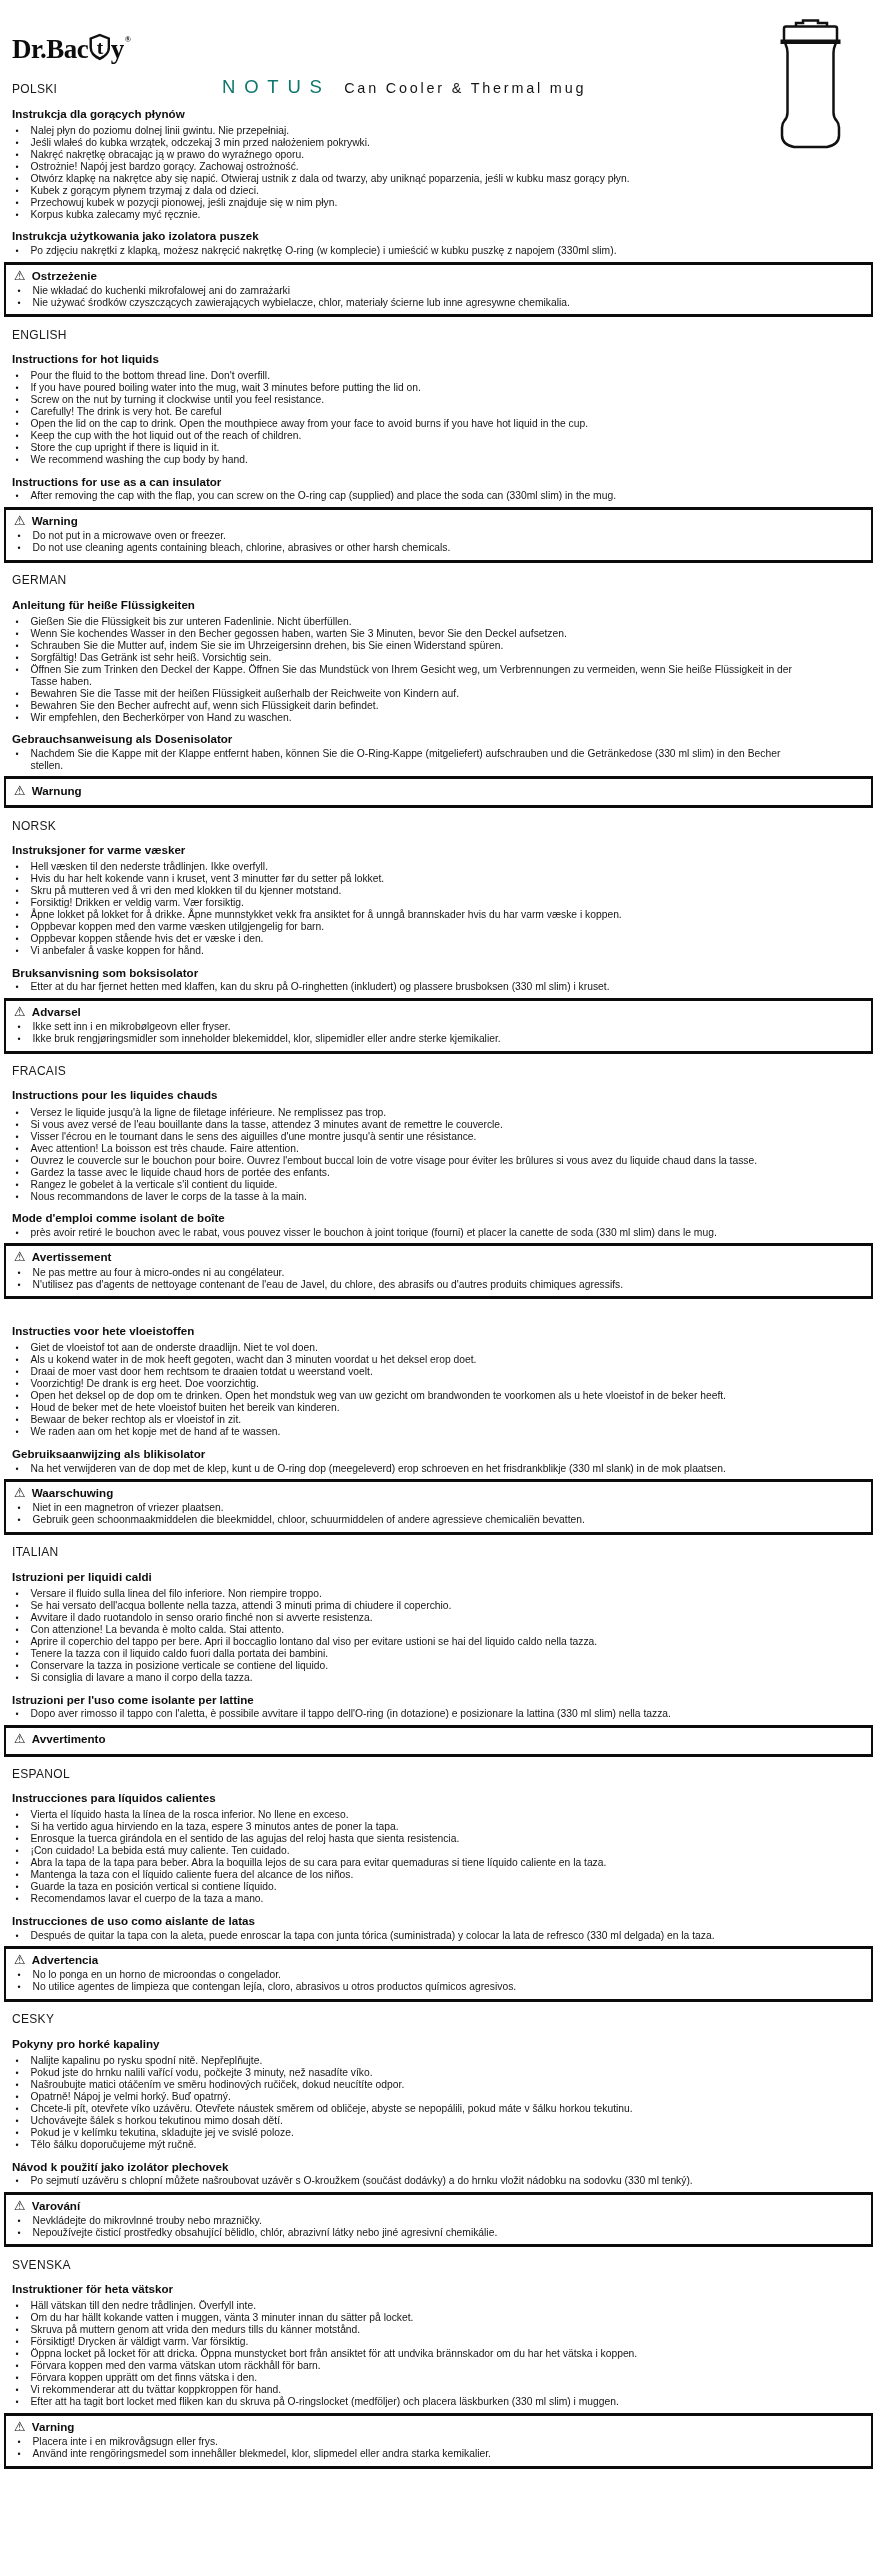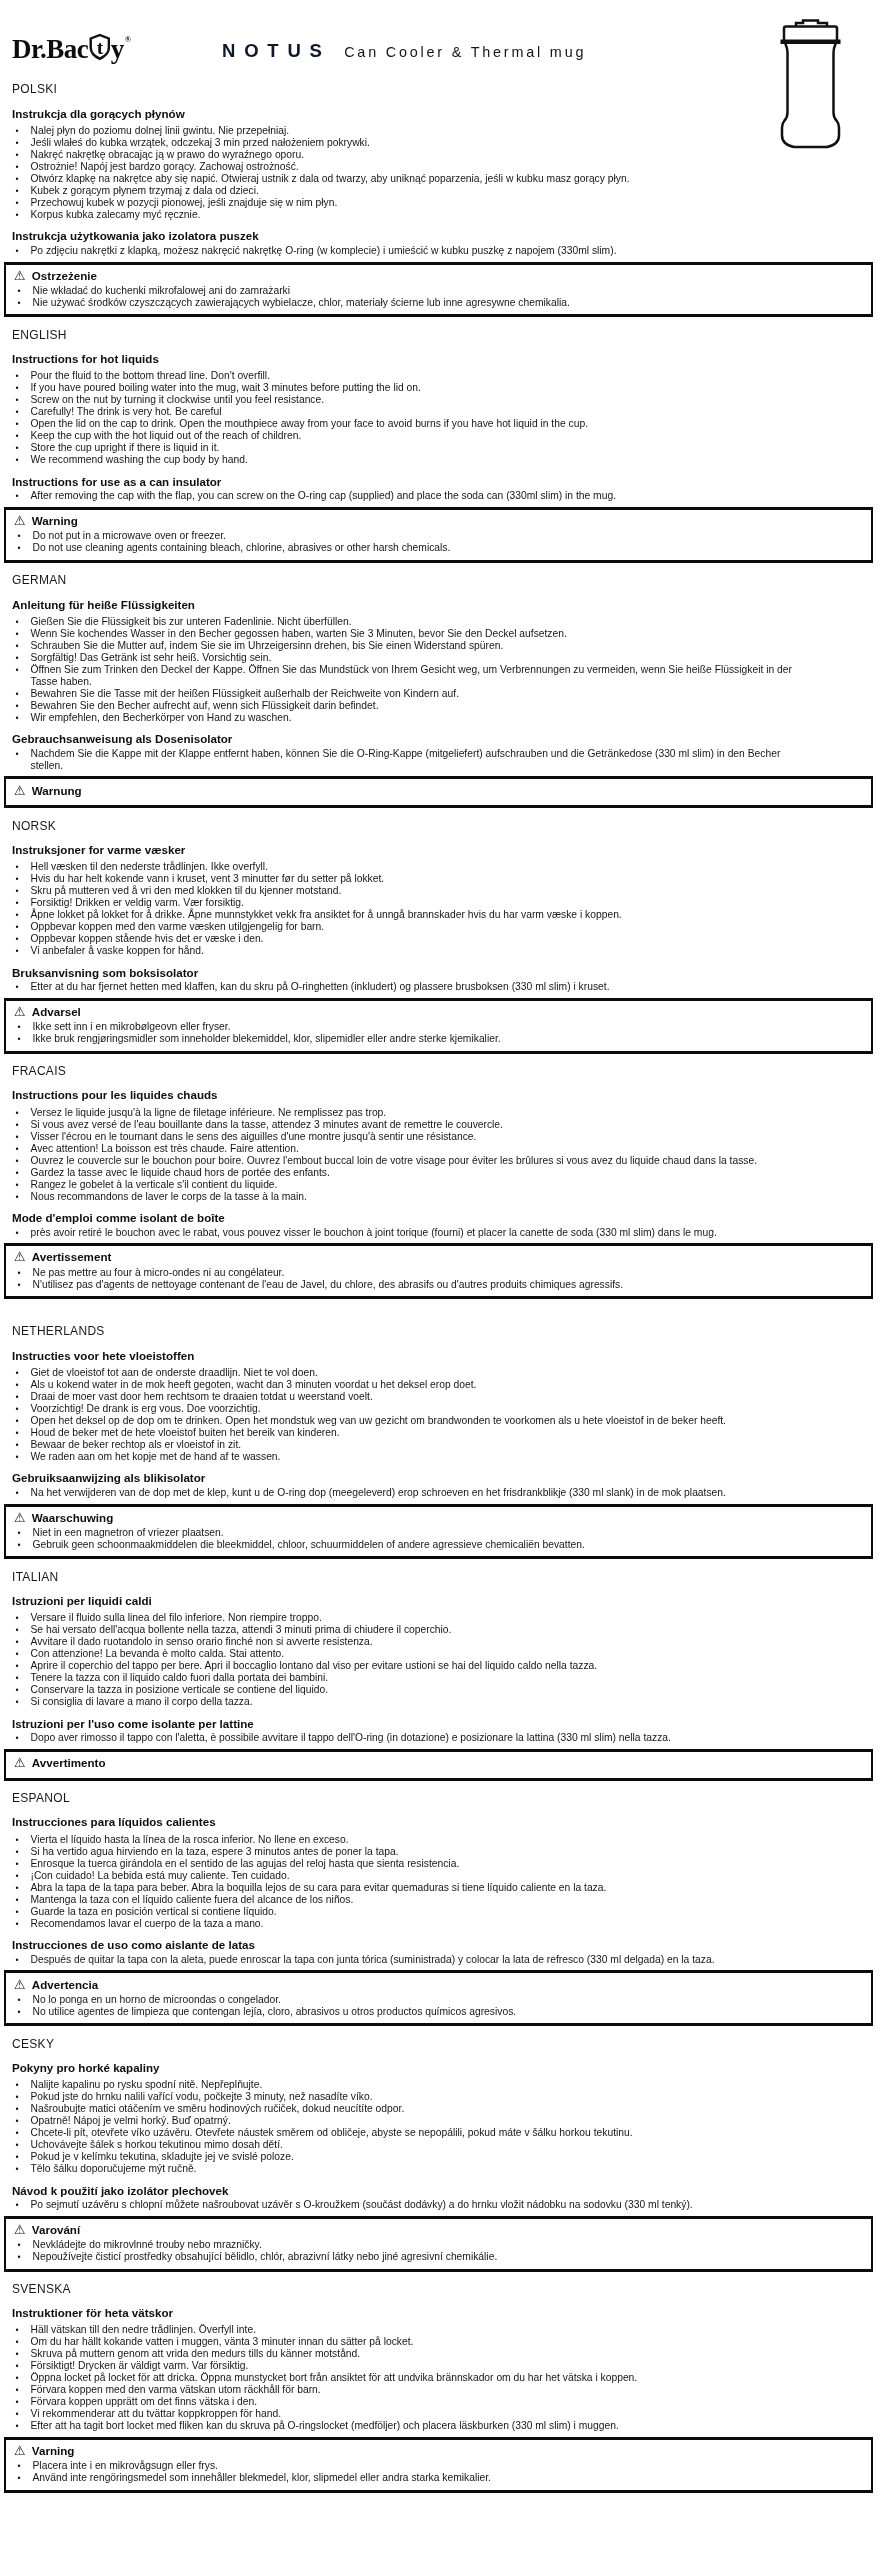--- a/index.html
+++ b/index.html
@@ -17,21 +17,21 @@
   header { position:relative; height:72px; }
   .logo {
     position:absolute; left:0; top:32px;
     font-family:"Liberation Serif","DejaVu Serif",serif;
     font-weight:bold; font-size:27px; letter-spacing:-0.5px;
     display:flex; align-items:center; color:#0d0d0d;
   }
   .logo .shield { display:inline-block; margin:0 0.5px; position:relative; top:1px; }
   .logo .reg { font-size:8.2px; font-weight:bold; position:relative; top:-10.3px; margin-left:1px; }
   .title-row { position:absolute; left:210px; top:40px; display:flex; align-items:baseline; white-space:nowrap; }
-  .product { font-size:18.5px; font-weight:700; letter-spacing:8.8px; color:#0f172a; }
+  .product { font-size:18.5px; font-weight:400; letter-spacing:8.8px; color:#0f766e;margin-top:36px; }
   .subtitle { font-size:14.4px; font-weight:400; letter-spacing:2.8px; margin-left:13.4px; color:#151515; }
   .mug { position:absolute; right:30px; top:17.5px; }
   
   .lang-label { font-size:12px; font-weight:400; letter-spacing:0.3px; color:#181818; margin:10.3px 0 0; line-height:14px; }
   .h { font-size:11.6px; font-weight:700; margin:10.3px 0 4.1px; line-height:14px; color:#0e0e0e; }
   .h2 { margin:8.8px 0 1.5px; }
   ul.bullets { list-style:none; margin:0; padding:0 77px 0 0; }
   ul.bullets li {
     position:relative; padding-left:18.5px;
     font-size:10.3px; line-height:12px; color:#161616;
@@ -214,27 +214,26 @@
         <span class="warn-title">Avertissement</span>
       </div>
       <ul class="bullets">
           <li>Ne pas mettre au four à micro-ondes ni au congélateur.</li>
           <li>N'utilisez pas d'agents de nettoyage contenant de l'eau de Javel, du chlore, des abrasifs ou d'autres produits chimiques agressifs.</li>
         </ul>
     </div>
   </section>
 
   <section class="gap-lg">
-    <div class="lang-label">NETHERLANDS</div>
     <h3 class="h">Instructies voor hete vloeistoffen</h3>
     <ul class="bullets">
         <li>Giet de vloeistof tot aan de onderste draadlijn. Niet te vol doen.</li>
         <li>Als u kokend water in de mok heeft gegoten, wacht dan 3 minuten voordat u het deksel erop doet.</li>
         <li>Draai de moer vast door hem rechtsom te draaien totdat u weerstand voelt.</li>
-        <li>Voorzichtig! De drank is erg vous. Doe voorzichtig.</li>
+        <li>Voorzichtig! De drank is erg heet. Doe voorzichtig.</li>
         <li>Open het deksel op de dop om te drinken. Open het mondstuk weg van uw gezicht om brandwonden te voorkomen als u hete vloeistof in de beker heeft.</li>
         <li>Houd de beker met de hete vloeistof buiten het bereik van kinderen.</li>
         <li>Bewaar de beker rechtop als er vloeistof in zit.</li>
         <li>We raden aan om het kopje met de hand af te wassen.</li>
       </ul>
     <h3 class="h h2">Gebruiksaanwijzing als blikisolator</h3>
     <ul class="bullets">
         <li>Na het verwijderen van de dop met de klep, kunt u de O-ring dop (meegeleverd) erop schroeven en het frisdrankblikje (330 ml slank) in de mok plaatsen.</li>
       </ul>
     <div class="warn-box">

